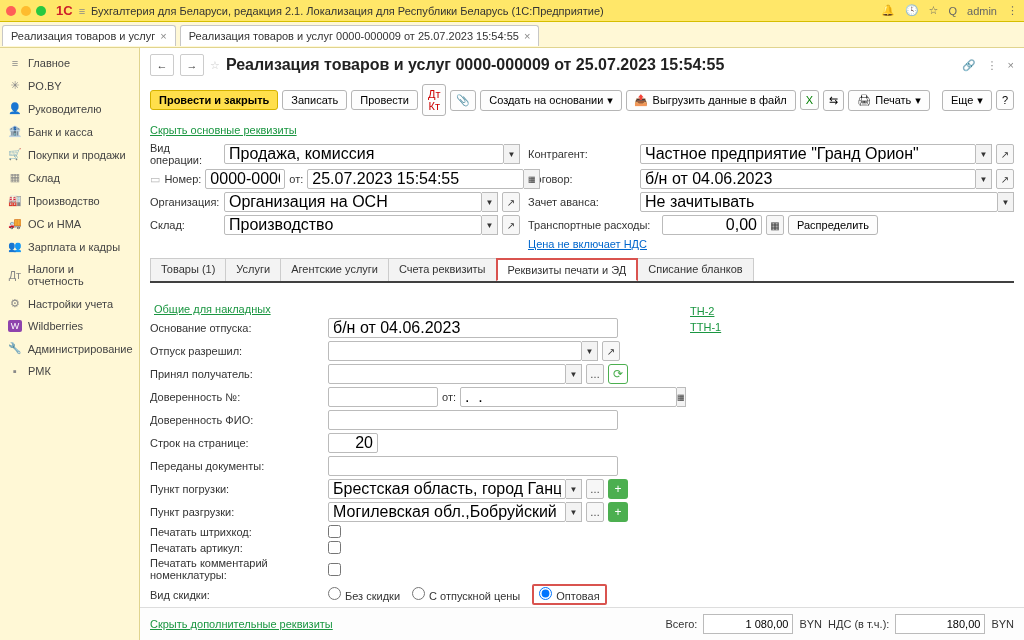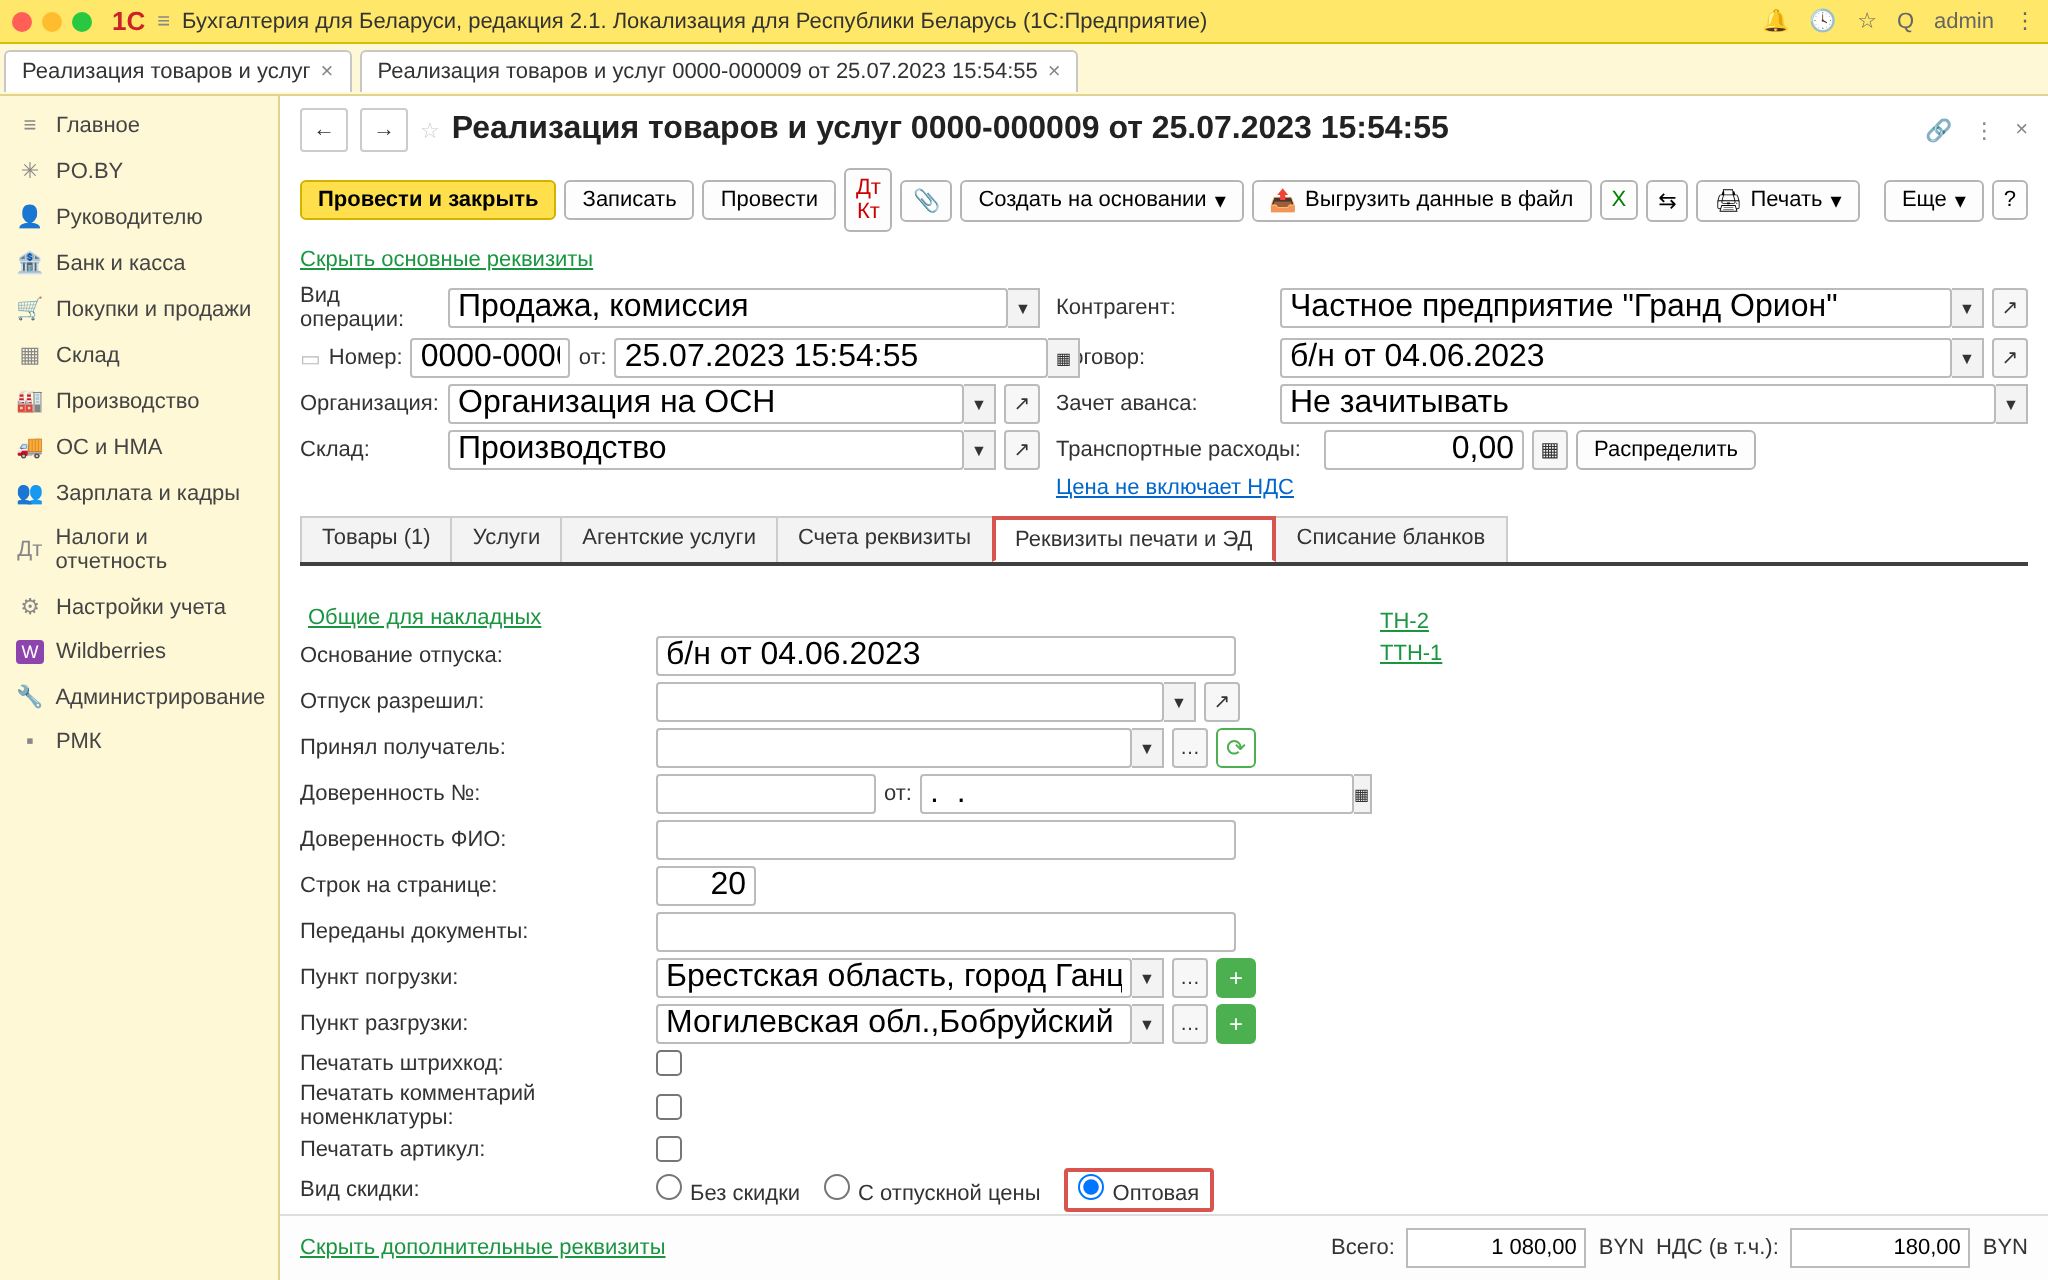--- a/index.html
+++ b/index.html
@@ -352,25 +352,25 @@
                 </div>
                 <div class="sq">…</div>
                 <button class="grn-btn">+</button>
               </div>
             </div>
           <div class="section-row">
               <span class="slbl">Печатать штрихкод:</span>
               <input type="checkbox" style="">
             </div>
           <div class="section-row">
+              <span class="slbl">Печатать артикул:</span>
+              <input type="checkbox" style="">
+            </div>
+          <div class="section-row">
               <span class="slbl">Печатать комментарий номенклатуры:</span>
-              <input type="checkbox" style="">
-            </div>
-          <div class="section-row">
-              <span class="slbl">Печатать артикул:</span>
               <input type="checkbox" style="">
             </div>
           <div class="section-row">
               <span class="slbl">Вид скидки:</span>
             <div class="sfld">
               <label><input type="radio" name="disc" style=""><span>Без скидки</span></label>
               <label style="margin-left:8px;"><input type="radio" name="disc" style=""><span>С отпускной цены</span></label>
               <span class="radio-highlight" style="margin-left:8px;">
                   <label><input type="radio" name="disc" checked="" style=""><span>Оптовая</span></label>
                 </span>

